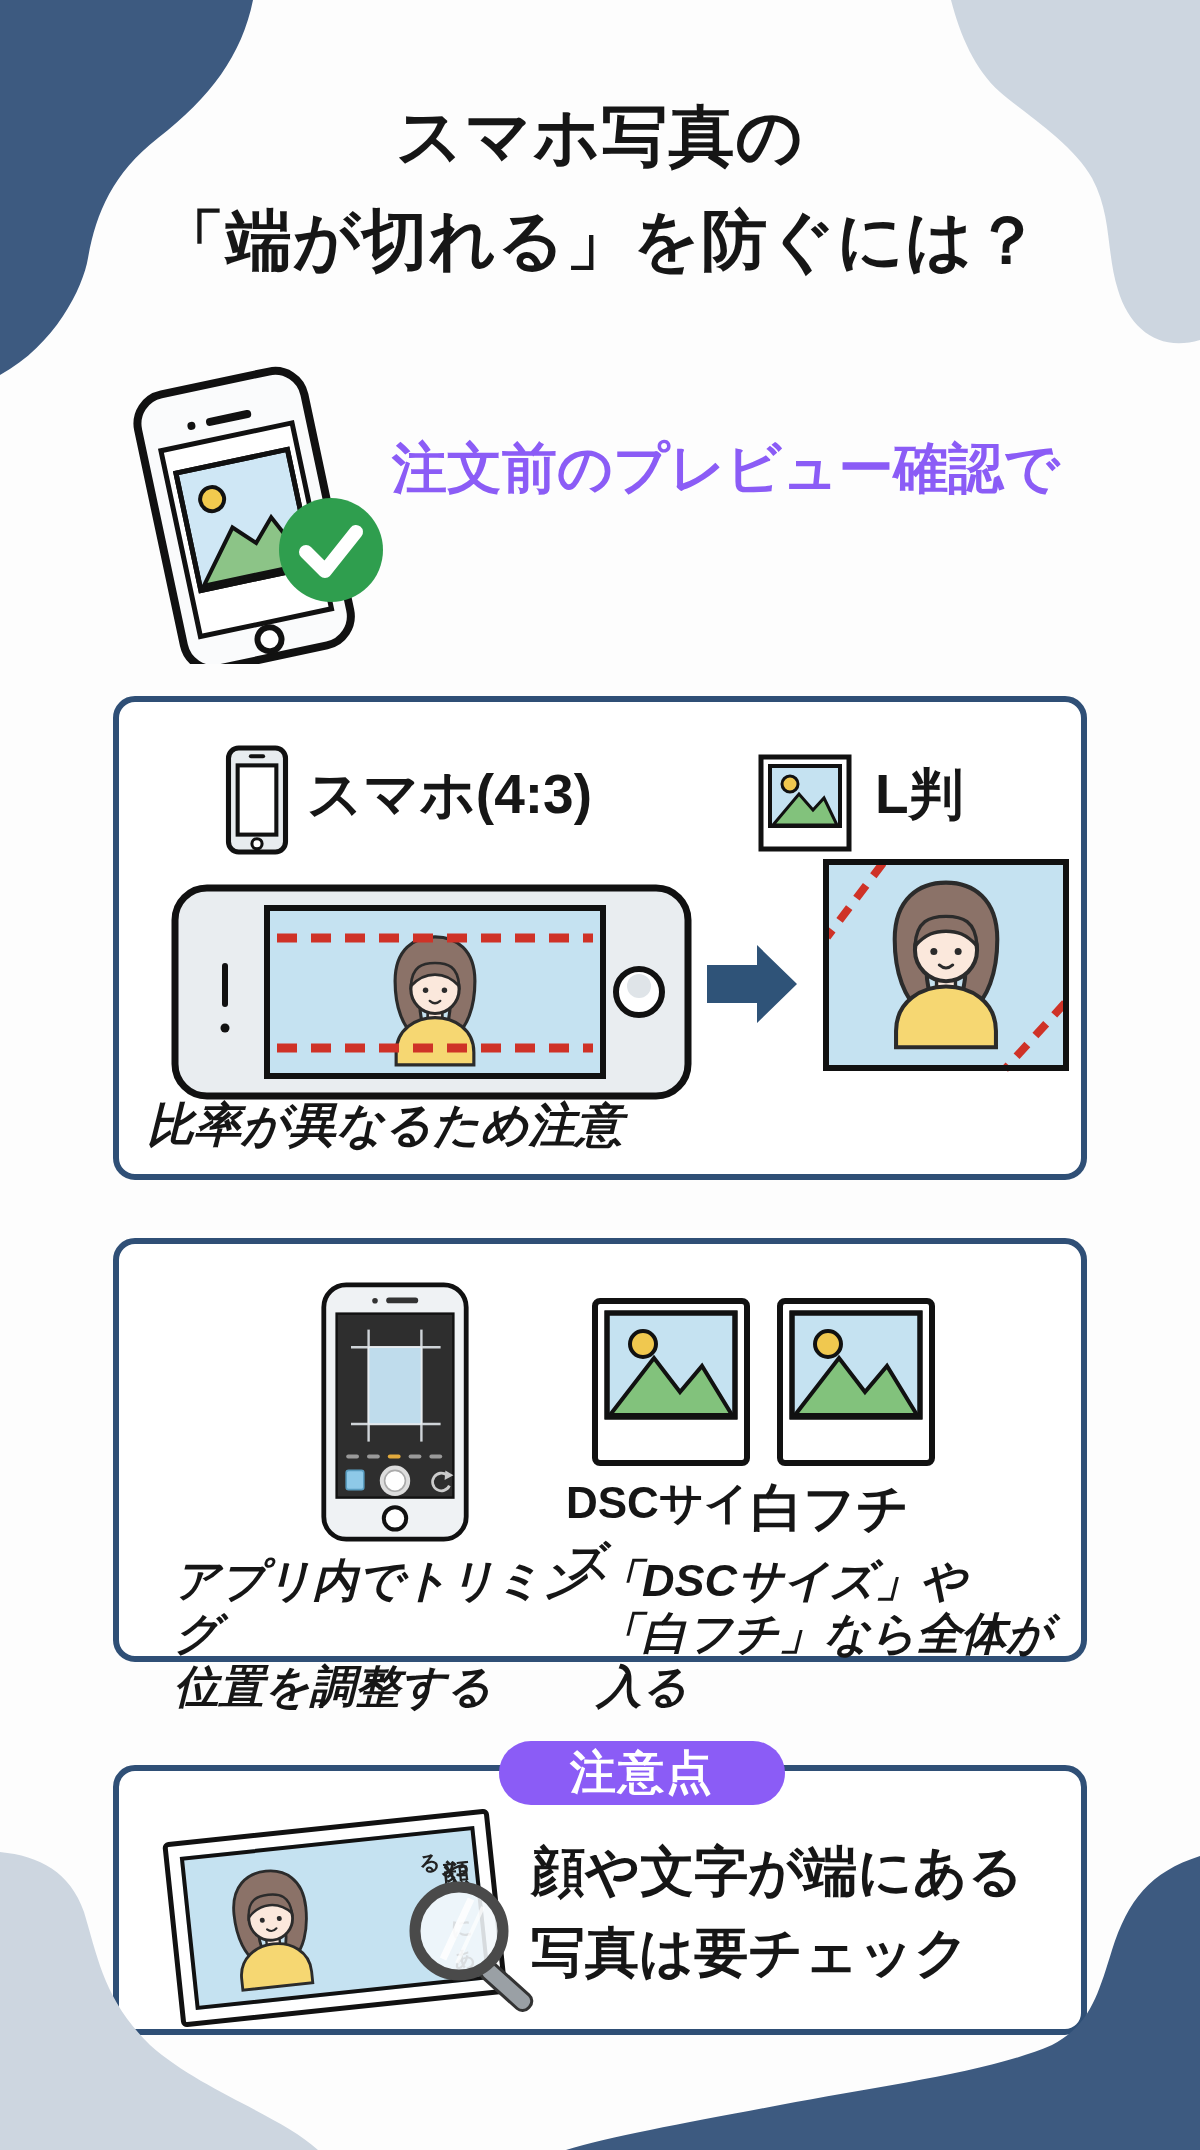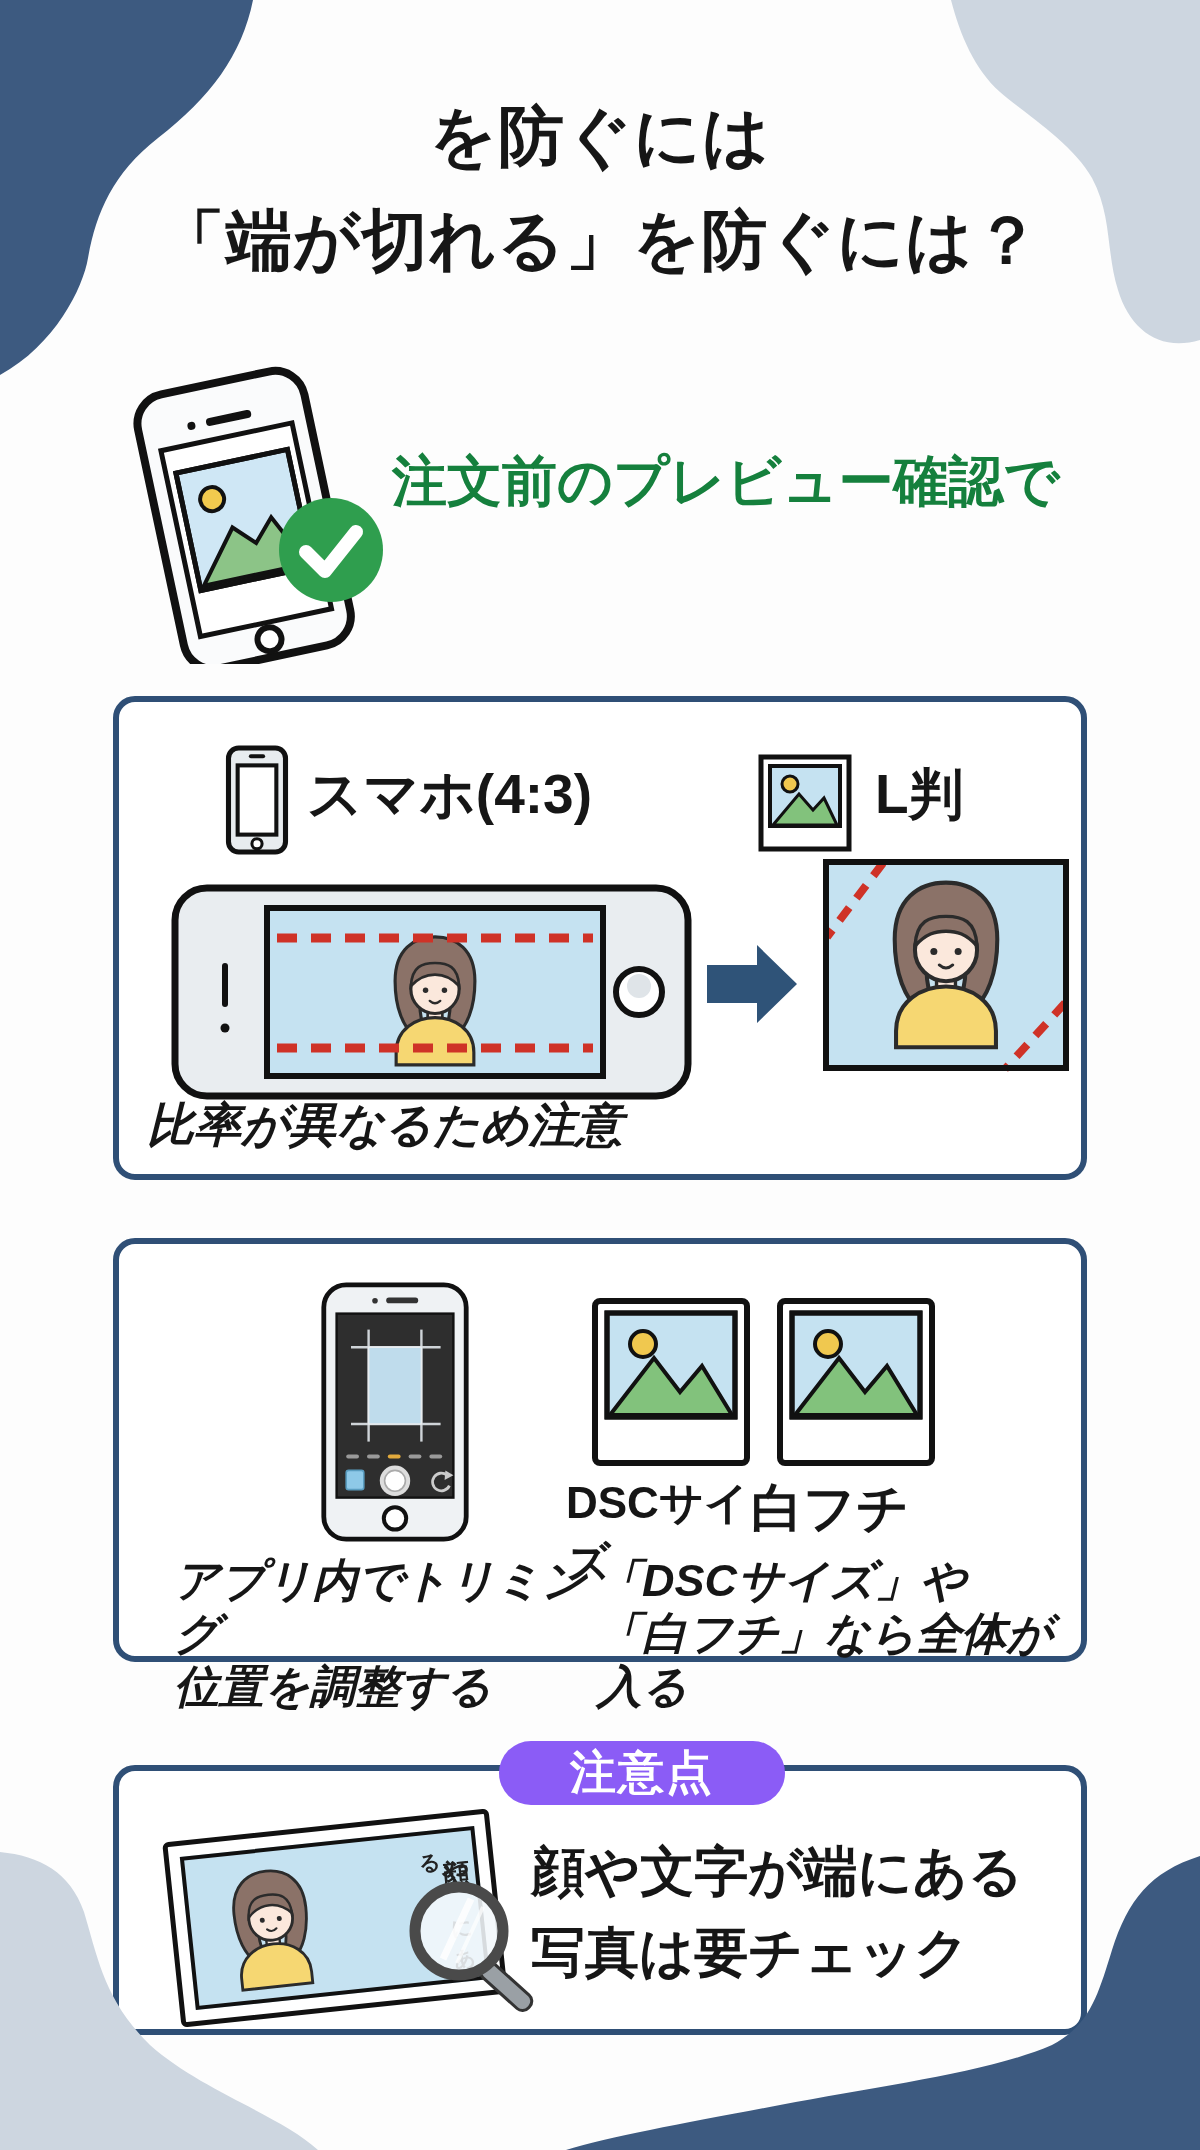--- a/index.html
+++ b/index.html
@@ -11,22 +11,22 @@
   }
   .blobs{position:absolute;inset:0;z-index:6;pointer-events:none;}
   .title{
     position:absolute;top:84px;left:0;right:0;z-index:2;
     text-align:center;font-size:66px;font-weight:900;line-height:104px;
     letter-spacing:1px;color:#161616;
   }
   
   .intro-illo{position:absolute;left:98px;top:364px;width:300px;height:300px;z-index:2;}
   .intro-text{
-    position:absolute;left:392px;top:436px;width:700px;z-index:2;
-    font-size:55px;font-weight:900;line-height:90px;color:#15803d;
+    position:absolute;left:392px;top:423px;width:700px;z-index:2;
+    font-size:55px;font-weight:900;line-height:90px;color:#8b5cf6;
   }
   
   .card{
     position:absolute;left:113px;width:974px;z-index:1;
     background:#ffffff;border:6px solid #2F4F76;border-radius:22px;
     box-sizing:border-box;
   }
   .card1{top:696px;height:484px;}
   .card2{top:1238px;height:424px;}
   .card3{top:1765px;height:270px;}
@@ -88,21 +88,21 @@
   </svg>
 
   <svg class="blobs" viewBox="0 0 1200 2150">
     <path d="M0,0 L253,0 C242,55 210,98 158,138 C112,174 96,214 88,258 C83,288 55,345 0,375 Z" fill="#3D5A80"></path>
     <path d="M951,0 L1200,0 L1200,340 C1160,352 1130,330 1118,290 C1106,252 1112,215 1092,178 C1072,142 1020,110 1000,92 C975,70 960,35 951,0 Z" fill="#CDD6E0"></path>
     <path d="M0,1852 C40,1856 70,1872 84,1912 C98,1958 104,2000 150,2045 C200,2090 280,2115 318,2150 L0,2150 Z" fill="#CDD6E0"></path>
     <path d="M1200,1856 C1150,1872 1128,1900 1112,1950 C1098,1995 1090,2025 1052,2045 C990,2072 880,2086 780,2105 C690,2122 612,2136 566,2150 L1200,2150 Z" fill="#3D5A80"></path>
   </svg>
 
   <div class="title">
-    <div>を防ぐには</div>
+    <div>スマホ写真の</div>
     <div>「端が切れる」を防ぐには？</div>
   </div>
 
   <div class="intro-illo">
     <svg viewBox="0 0 300 300" width="300" height="300">
       <g transform="rotate(-12 150 150)">
         <rect x="60" y="15" width="170" height="280" rx="30" fill="#fafbfc" stroke="#111" stroke-width="8"></rect>
         <circle cx="113" cy="52" r="4" fill="#111"></circle>
         <rect x="128" y="48" width="46" height="8" rx="4" fill="#111"></rect>
         <rect x="78" y="70" width="134" height="190" fill="#ffffff" stroke="#111" stroke-width="5"></rect>

